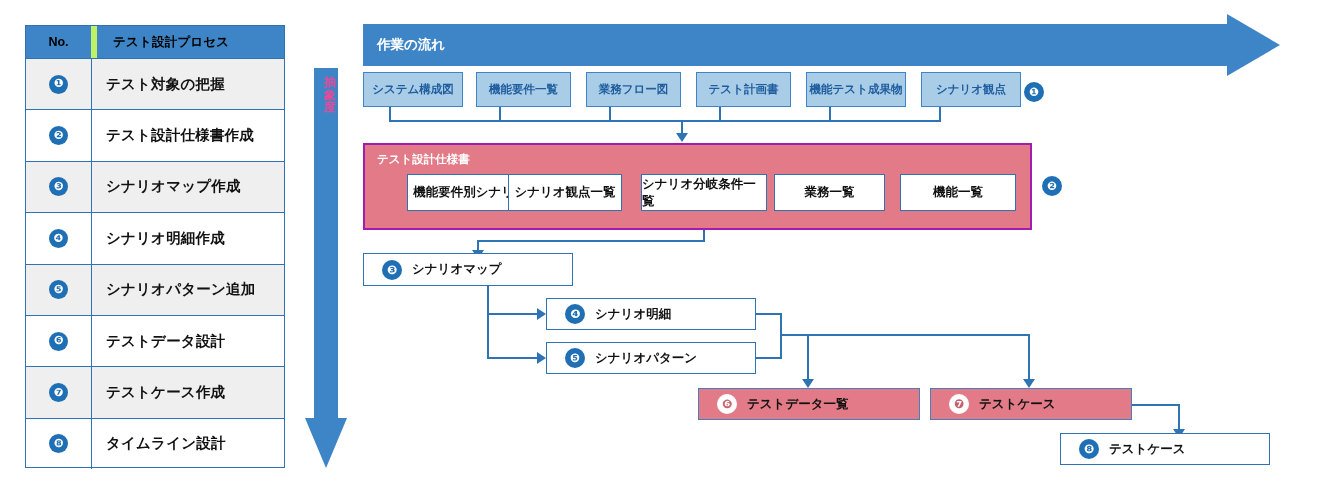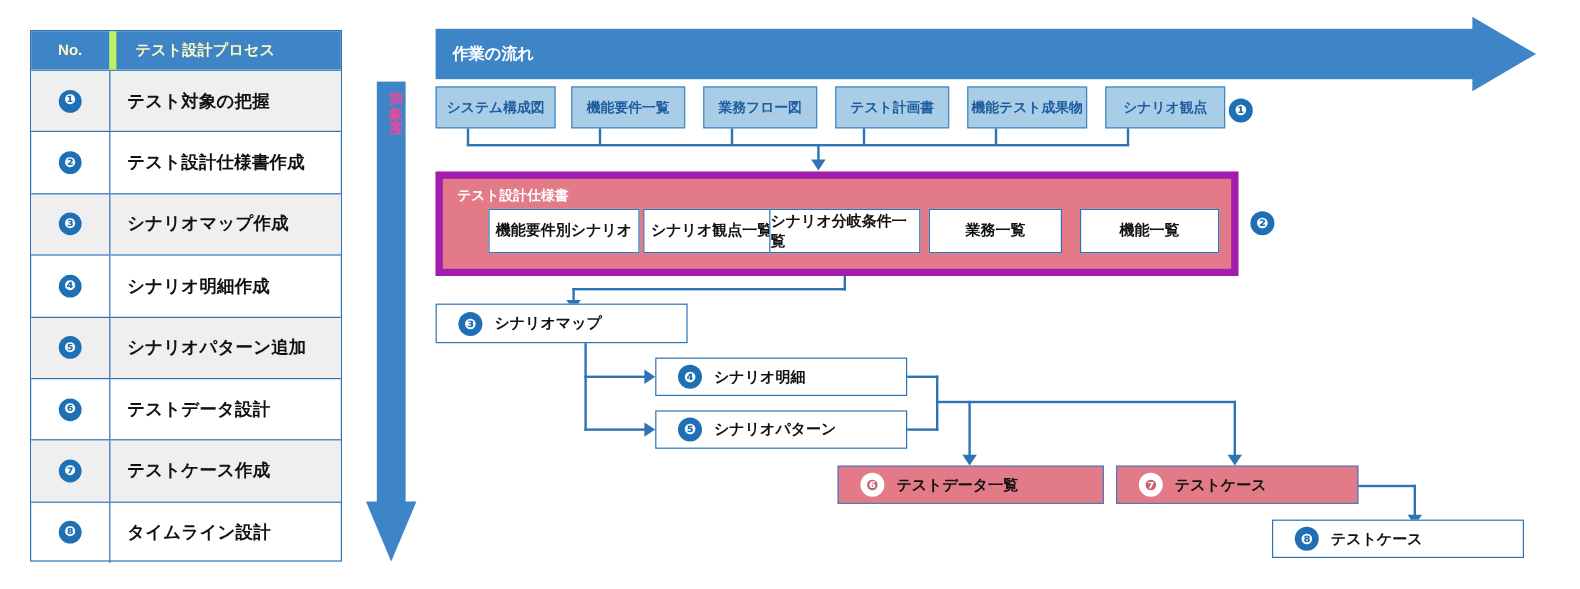--- a/index.html
+++ b/index.html
@@ -7,21 +7,21 @@
     width:1317px;height:491px;position:relative;overflow:hidden;
     font-family:"Liberation Sans","DejaVu Sans",sans-serif;
     -webkit-font-smoothing:antialiased;
   }
   .abs{position:absolute;box-sizing:border-box;}
 
   
   #process-table{left:25px;top:25px;width:260px;height:443px;border:1px solid #2e74b5;}
   .trow{display:flex;width:100%;box-sizing:border-box;}
   .thead{background:#3d85c6;height:32px;}
-  .thead .c1,.thead .c2{color:#fef9c3;font-weight:bold;font-size:12.5px;display:flex;align-items:center;}
+  .thead .c1,.thead .c2{color:#000000;font-weight:bold;font-size:12.5px;display:flex;align-items:center;}
   .thead .c1{justify-content:center;}
   .thead .c2{padding-left:16px;}
   .tbody-row{height:51.4px;border-top:1px solid #2e74b5;}
   .tbody-row.alt{background:#efefef;}
   .c1{width:65px;display:flex;align-items:center;justify-content:center;box-sizing:border-box;}
   .c2{flex:1;display:flex;align-items:center;box-sizing:border-box;padding-left:14px;
       border-left:1px solid #2e74b5;font-size:14.5px;font-weight:bold;color:#111111;letter-spacing:.2px;}
   .thead .c2{border-left:6px solid #bef264;}
   .numdot{
     width:19px;height:19px;border-radius:50%;background:#1f6fb5;color:#fff;
@@ -47,21 +47,21 @@
   
   .lightbox{
     background:#a9cce7;border:1px solid #3d85c6;
     display:flex;align-items:center;justify-content:center;
     color:#1f5d9e;font-size:11.5px;font-weight:bold;text-align:center;
   }
   .whitebox{
     background:#ffffff;border:1px solid #2e74b5;display:flex;align-items:center;
   }
   .whitebox .lbl{font-size:12.5px;font-weight:bold;color:#111111;}
-  .pinkpanel{background:#e27b87;border:6px solid #a21caf;}
+  .pinkpanel{background:#e27b87;border:2px solid #a21caf;}
   .pinkpanel .ptitle{position:absolute;left:12px;top:7px;color:#ffffff;font-size:11.5px;font-weight:bold;}
   .pinkbox{
     background:#e27b87;border:1px solid #4a7ebb;display:flex;align-items:center;
   }
   .pinkbox .lbl{font-size:12.5px;font-weight:bold;color:#111111;}
 
   .badge{
     width:20px;height:20px;border-radius:50%;background:#1f6fb5;color:#ffffff;
     font-size:12px;font-weight:bold;display:flex;align-items:center;justify-content:center;
     font-family:"DejaVu Sans",sans-serif;line-height:1;
@@ -166,21 +166,21 @@
 
 <div class="abs ln vln" style="left:681px;top:120px;height:14px;"></div>
 <div class="abs arrowdown" style="left:676px;top:133px;"></div>
 
 <div class="abs pinkpanel" style="left:363px;top:143px;width:669px;height:87px;">
   <div class="ptitle">テスト設計仕様書</div>
 </div>
 <div class="abs whitebox" style="left:375px;top:174px;width:126px;height:37px;justify-content:center;margin-left:32px;">
   <span class="lbl">機能要件別シナリオ</span>
 </div>
-<div class="abs whitebox" style="left:508px;top:174px;width:114px;height:37px;justify-content:center;margin-left:28px;">
+<div class="abs whitebox" style="left:508px;top:174px;width:114px;height:37px;justify-content:center;">
   <span class="lbl">シナリオ観点一覧</span>
 </div>
 <div class="abs whitebox" style="left:641px;top:174px;width:126px;height:37px;justify-content:center;">
   <span class="lbl">シナリオ分岐条件一覧</span>
 </div>
 <div class="abs whitebox" style="left:774px;top:174px;width:111px;height:37px;justify-content:center;">
   <span class="lbl">業務一覧</span>
 </div>
 <div class="abs whitebox" style="left:900px;top:174px;width:116px;height:37px;justify-content:center;">
   <span class="lbl">機能一覧</span>

